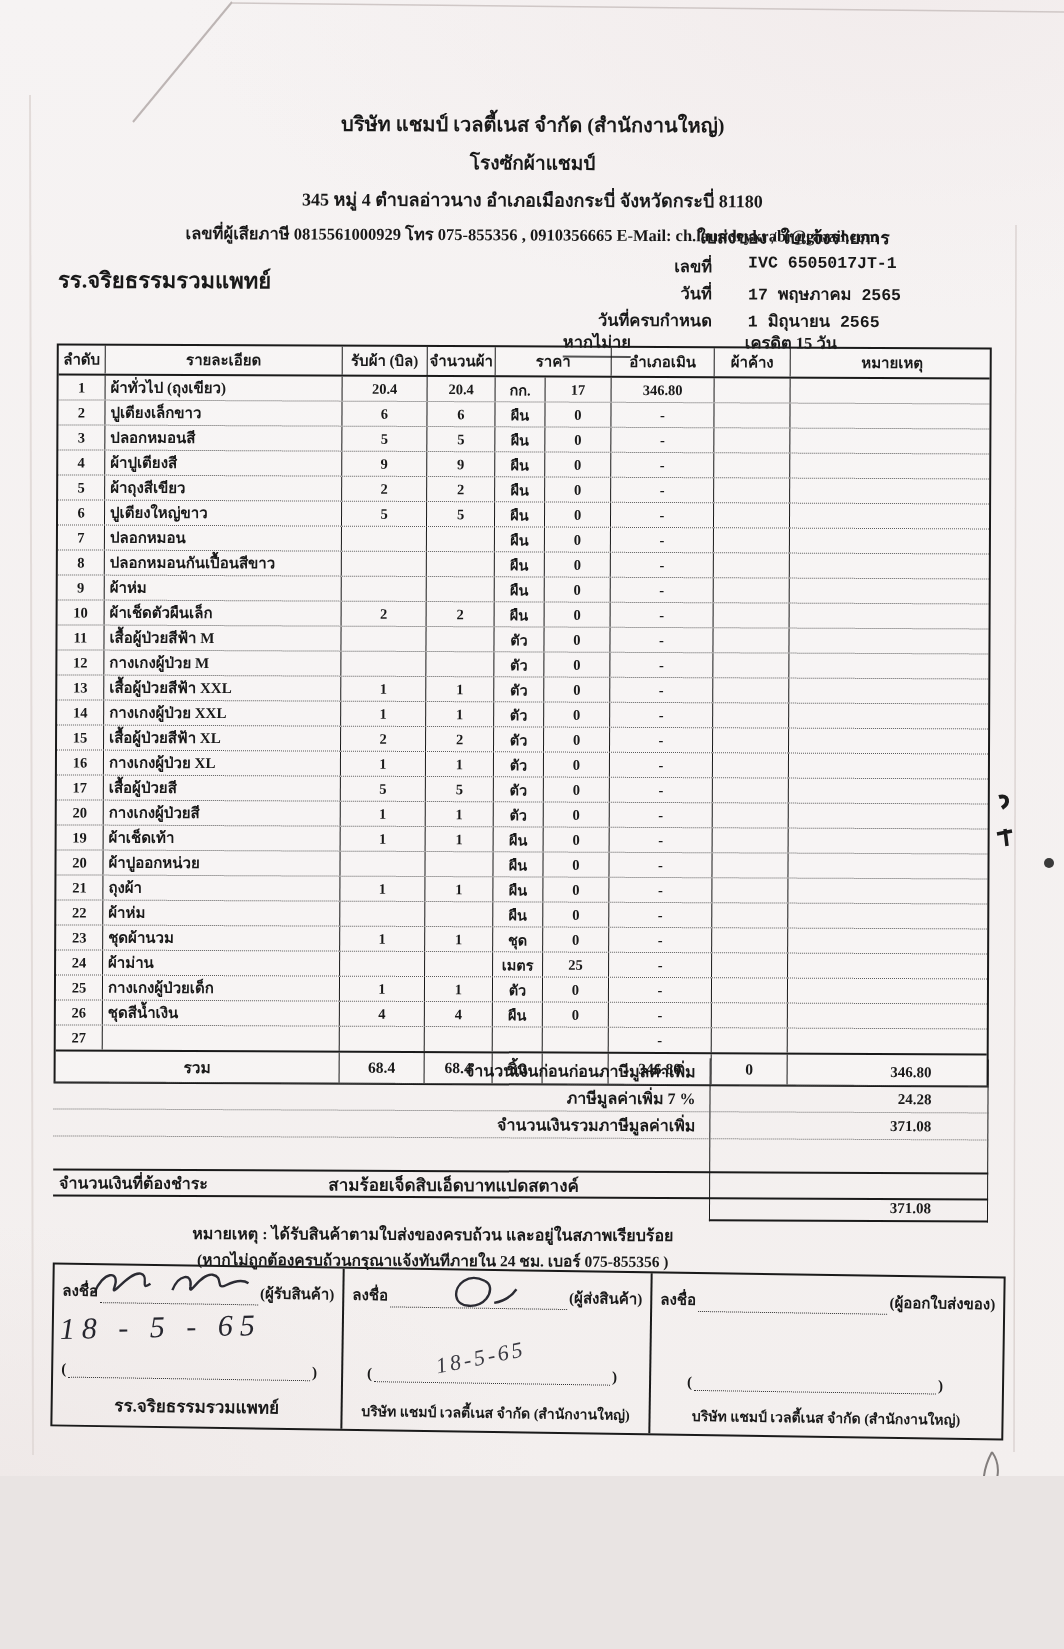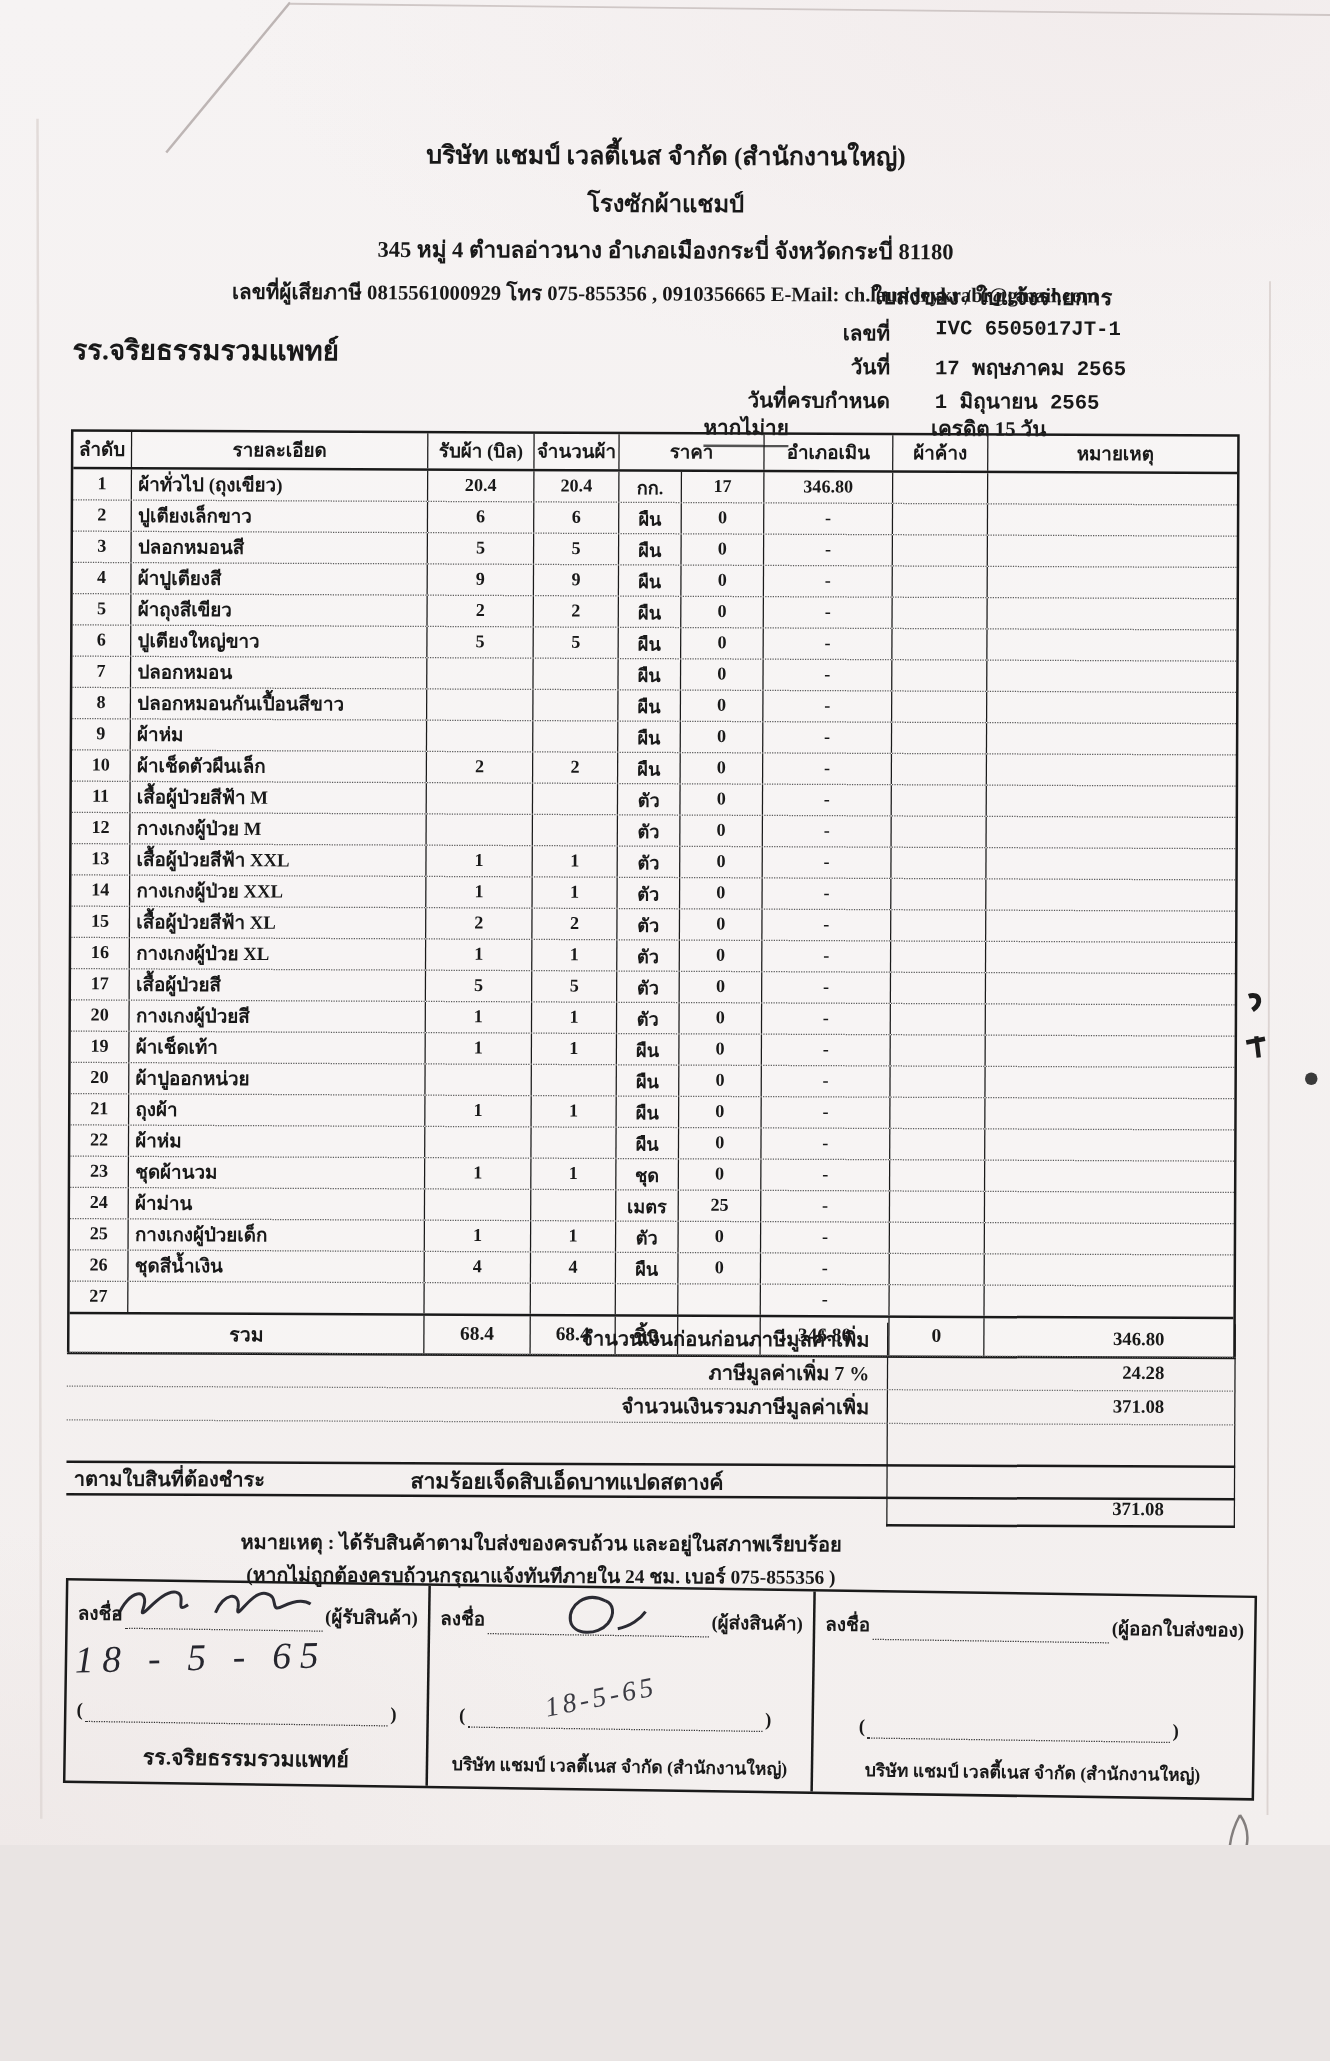--- a/index.html
+++ b/index.html
@@ -476,21 +476,21 @@
         <div class="sumlabel">ภาษีมูลค่าเพิ่ม 7 %</div>
         <div class="sumval">24.28</div>
       </div>
       <div class="sumrow">
         <div class="sumlabel">จำนวนเงินรวมภาษีมูลค่าเพิ่ม</div>
         <div class="sumval">371.08</div>
       </div>
     </div>
 
     <div class="amountrow">
-      <div class="duelabel">าตามใบสินที่ต้องชำระ</div>
+      <div class="duelabel">จำนวนเงินที่ต้องชำระ</div>
       <div class="duewords">สามร้อยเจ็ดสิบเอ็ดบาทแปดสตางค์</div>
     </div>
     <div class="dueval">371.08</div>
 
     <div class="note1">หมายเหตุ : ได้รับสินค้าตามใบส่งของครบถ้วน และอยู่ในสภาพเรียบร้อย</div>
     <div class="note2">(หากไม่ถูกต้องครบถ้วนกรุณาแจ้งทันทีภายใน 24 ชม.  เบอร์ 075-855356 )</div>
 
     <div class="sigtable">
 
       <div class="sigcol">

